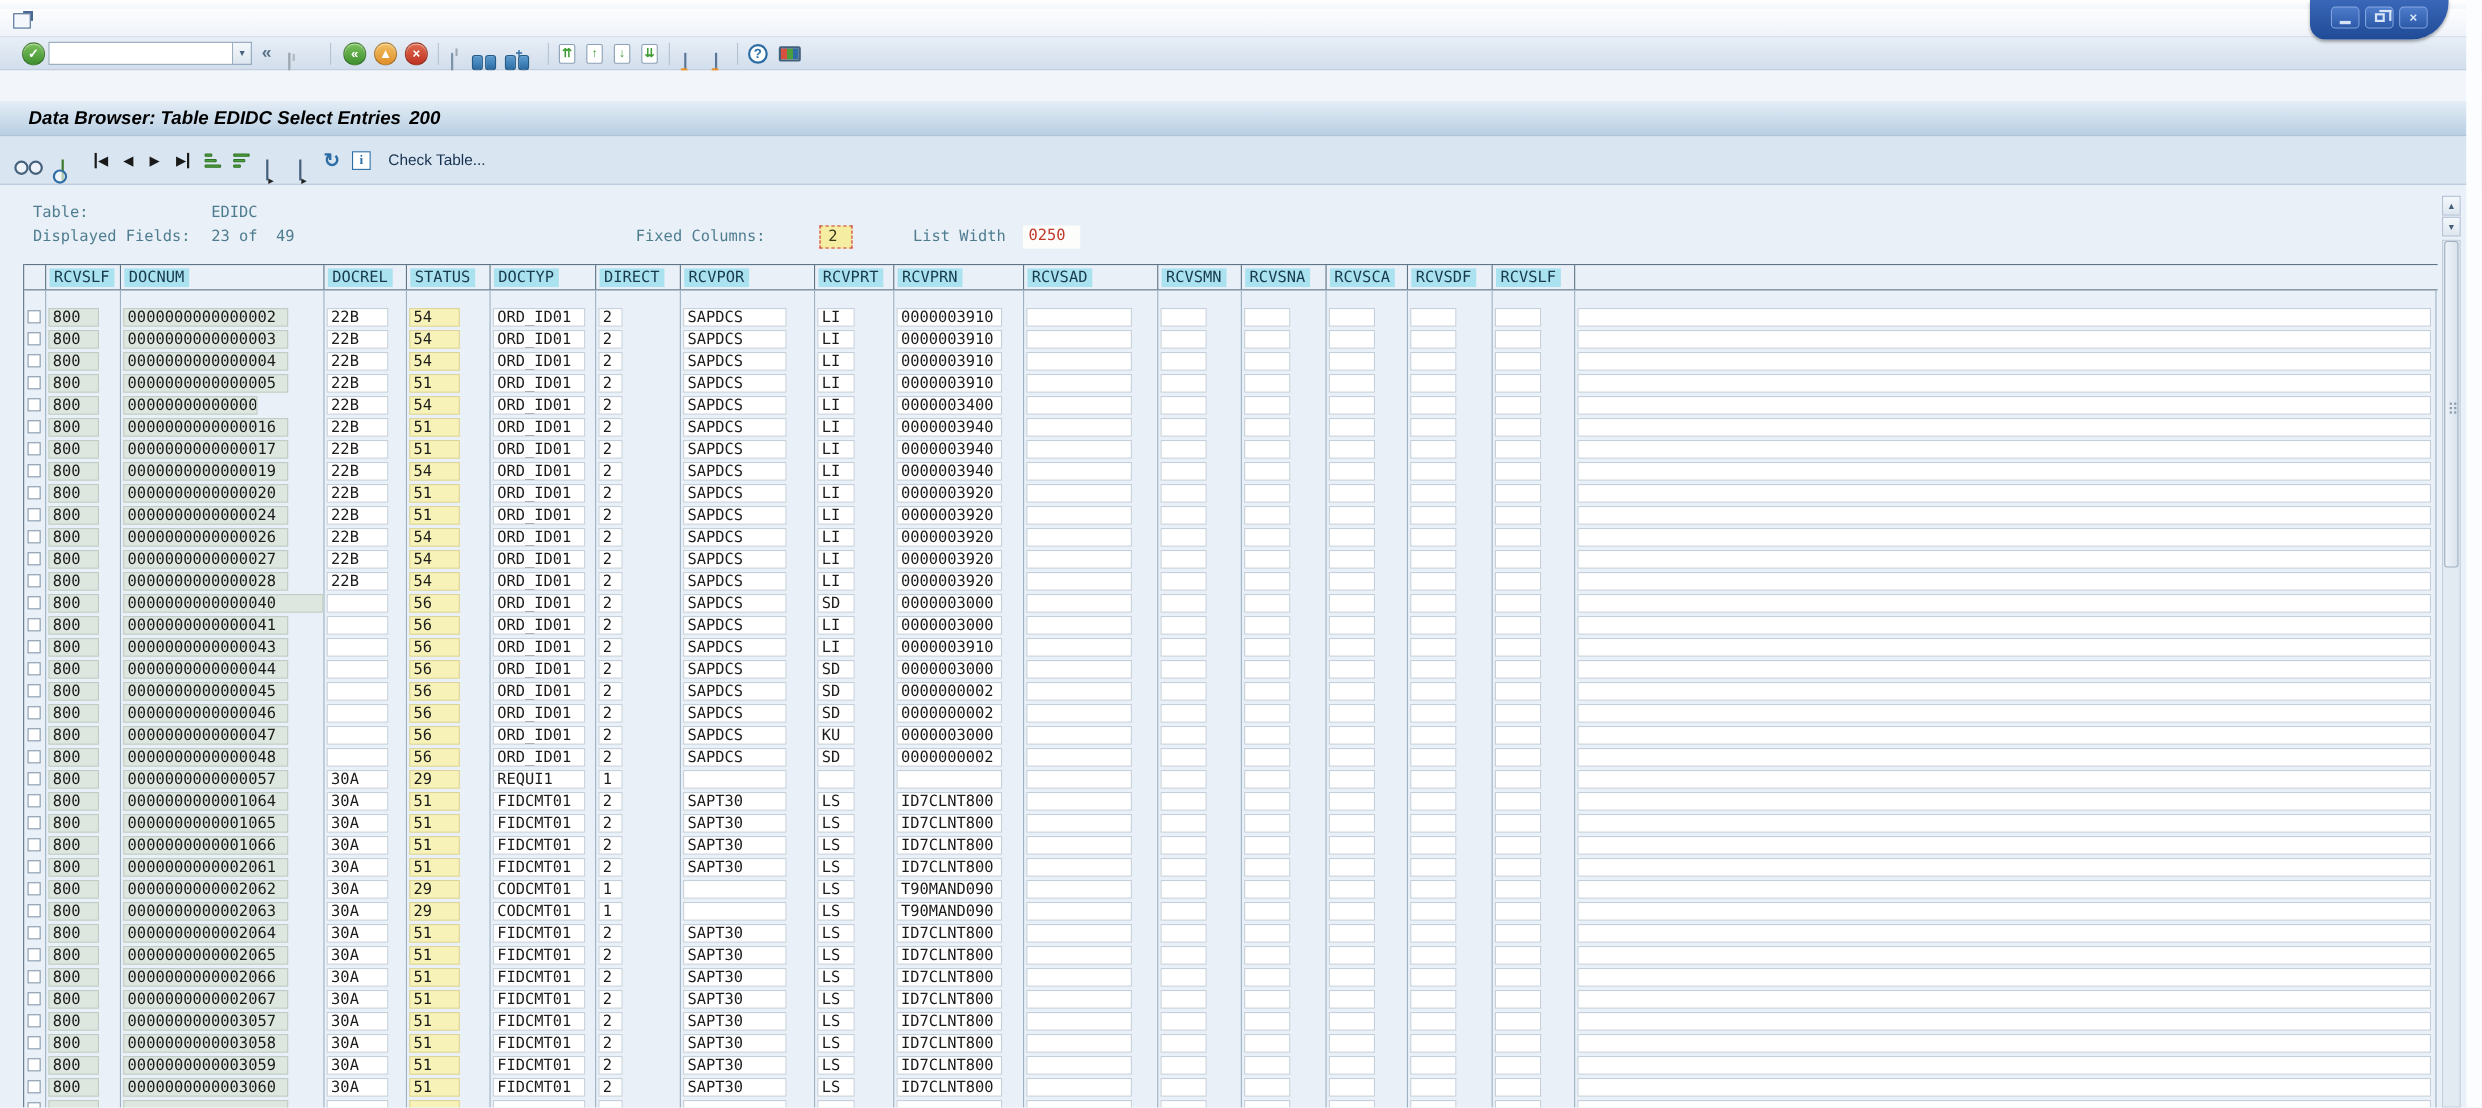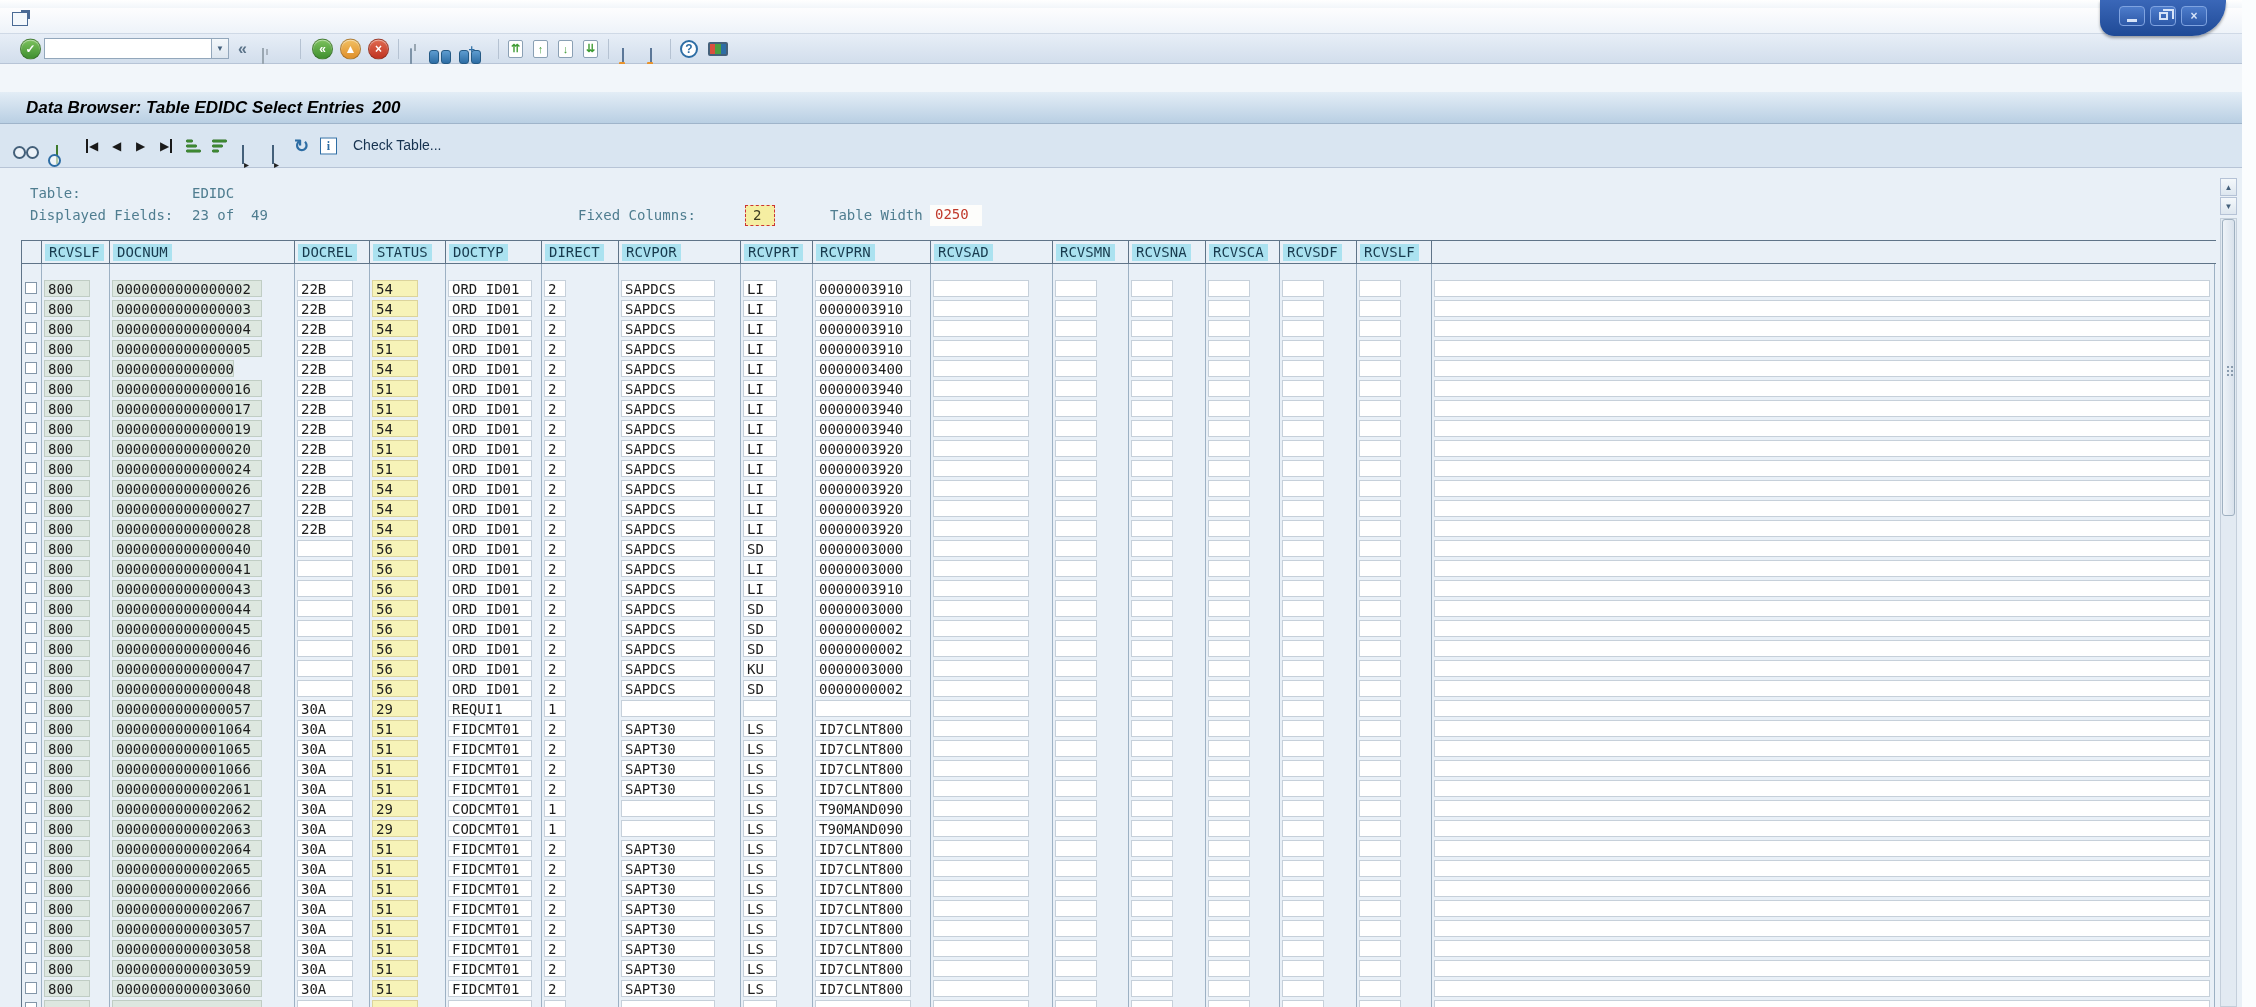--- a/index.html
+++ b/index.html
@@ -166,21 +166,21 @@
     <span class="tb infoic" style="left:320px">i</span>
     <span class="check-table-btn">Check Table...</span>
   </div>
 
   <span class="info-line" style="left:30px;top:185px">Table:</span>
   <span class="info-line" style="left:192px;top:185px">EDIDC</span>
   <span class="info-line" style="left:30px;top:207px">Displayed Fields:</span>
   <span class="info-line" style="left:192px;top:207px">23 of  49</span>
   <span class="info-line" style="left:578px;top:207px">Fixed Columns:</span>
   <span class="fixed-field">2</span>
-  <span class="info-line" style="left:830px;top:207px">Table Width</span>
+  <span class="info-line" style="left:830px;top:207px">List Width</span>
   <span class="listwidth-val">0250</span>
 
   <div id="table-grid">
     <div class="tbl-left"></div>
   <div class="hrow">
         <div class="hc" style="left: 0px; width: 20px;"></div>
         <div class="hc" style="left: 20px; width: 68px;">
           <span class="hb">RCVSLF</span>
         </div>
         <div class="hc" style="left: 88px; width: 185px;">
@@ -935,21 +935,21 @@
         </div>
       </div>
       <div class="trow" style="top: 299px;">
         <div class="tc" style="left: 0px; width: 20px;">
           <span class="cbx"></span>
         </div>
         <div class="tc" style="left: 20px; width: 68px;">
           <span class="vb key" style="width: 46px;">800</span>
         </div>
         <div class="tc" style="left: 88px; width: 185px;">
-          <span class="vb key" style="width: 150px;">0000000000000040</span>
+          <span class="vb key" style="width: 182px;">0000000000000040</span>
         </div>
         <div class="tc" style="left: 273px; width: 75px;">
           <span class="vb plain" style="width: 56px;"></span>
         </div>
         <div class="tc" style="left: 348px; width: 76px;">
           <span class="vb status" style="width: 46px;">56</span>
         </div>
         <div class="tc" style="left: 424px; width: 96px;">
           <span class="vb plain" style="width: 84px;">ORD_ID01</span>
         </div>

